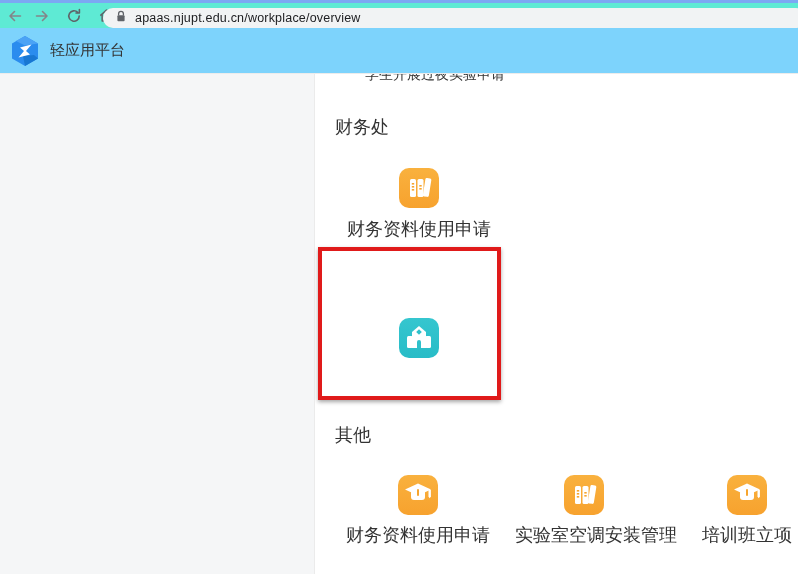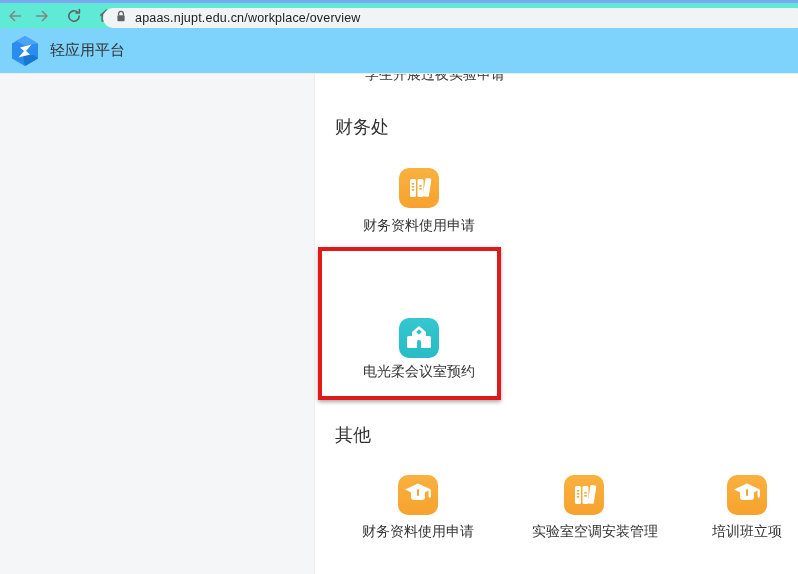--- a/index.html
+++ b/index.html
@@ -20,21 +20,21 @@
   
   .app-header { position:absolute; top:28px; left:0; width:798px; height:46px; background:#7dd3fc;
     border-bottom:1px solid #ececec; display:flex; align-items:center;text-align:center; }
   .logo { width:32px; height:32px; margin-left:9px; }
   .app-title { font-size:15px; color:#333; margin-left:9px; }
   
   .page-body { position:absolute; top:74px; left:0; width:798px; height:500px; display:flex; }
   .left-panel { width:315px; height:500px; background:#f5f6f7; border-right:1px solid #ebebeb; }
   .content { position:relative; flex:1; height:500px; background:#fff; overflow:hidden; }
   .section-title { position:absolute; font-size:18px; color:#333; white-space:nowrap; }
-  .app-label { position:absolute; width:160px; text-align:center; font-size:14px; color:#333; white-space:nowrap; }
+  .app-label { position:absolute; width:160px; text-align:center; font-size:18px; color:#333; white-space:nowrap; }
   .app-icon { position:absolute; width:40px; height:40px; border-radius:10px; cursor:pointer; }
   .icon-orange { background:linear-gradient(180deg,#f9b13e,#f7a22e); }
   .icon-teal { background:linear-gradient(180deg,#35c6cf,#28bcc7); }
   .clipped-label { position:absolute; top:-8px; left:29px; width:140px; text-align:center;
     font-size:14px; color:#333; white-space:nowrap;margin-left:21px; }
   .highlight-box { position:absolute; left:3px; top:173px; width:183px; height:153px;
     border:4px solid #e01a1a; box-shadow:0 2px 4px rgba(0,0,0,0.35); pointer-events:none; }
 </style>
 </head>
 <body>
@@ -128,21 +128,20 @@
       <span>
         <svg width="40" height="40" viewBox="0 0 40 40">
           <path d="M13 14 L20 8 L27 14 V30 H13 Z" fill="#fff"></path>
           <rect x="8" y="18" width="6" height="12" rx="1.5" fill="#fff"></rect>
           <rect x="26" y="18" width="6" height="12" rx="1.5" fill="#fff"></rect>
           <polygon points="20,11.2 22.8,14 20,16.8 17.2,14" fill="#2fc1cb"></polygon>
           <path d="M18 30 V24 a2 2 0 0 1 4 0 V30 Z" fill="#2fc1cb"></path>
         </svg>
       </span>
     </div>
-    <div class="app-label" style="left:24px; top:289px;">电光柔会议室预约</div>
 
     <div class="section-title" style="left:20px; top:349px;">其他</div>
 
     <div class="app-icon icon-orange" style="left:83px; top:401px;">
       <span>
         <svg width="40" height="40" viewBox="0 0 40 40">
           <rect x="13" y="15" width="14" height="10" rx="3" fill="#fff"></rect>
           <polygon points="20,8.5 33,14.5 20,20.5 7,14.5" fill="#fff"></polygon>
           <rect x="19" y="14" width="2" height="7" rx="1" fill="#f7a52e"></rect>
           <path d="M30.5 15 v6.5 l1.2 1.8 1.2 -1.8 V15" fill="#fff"></path>

